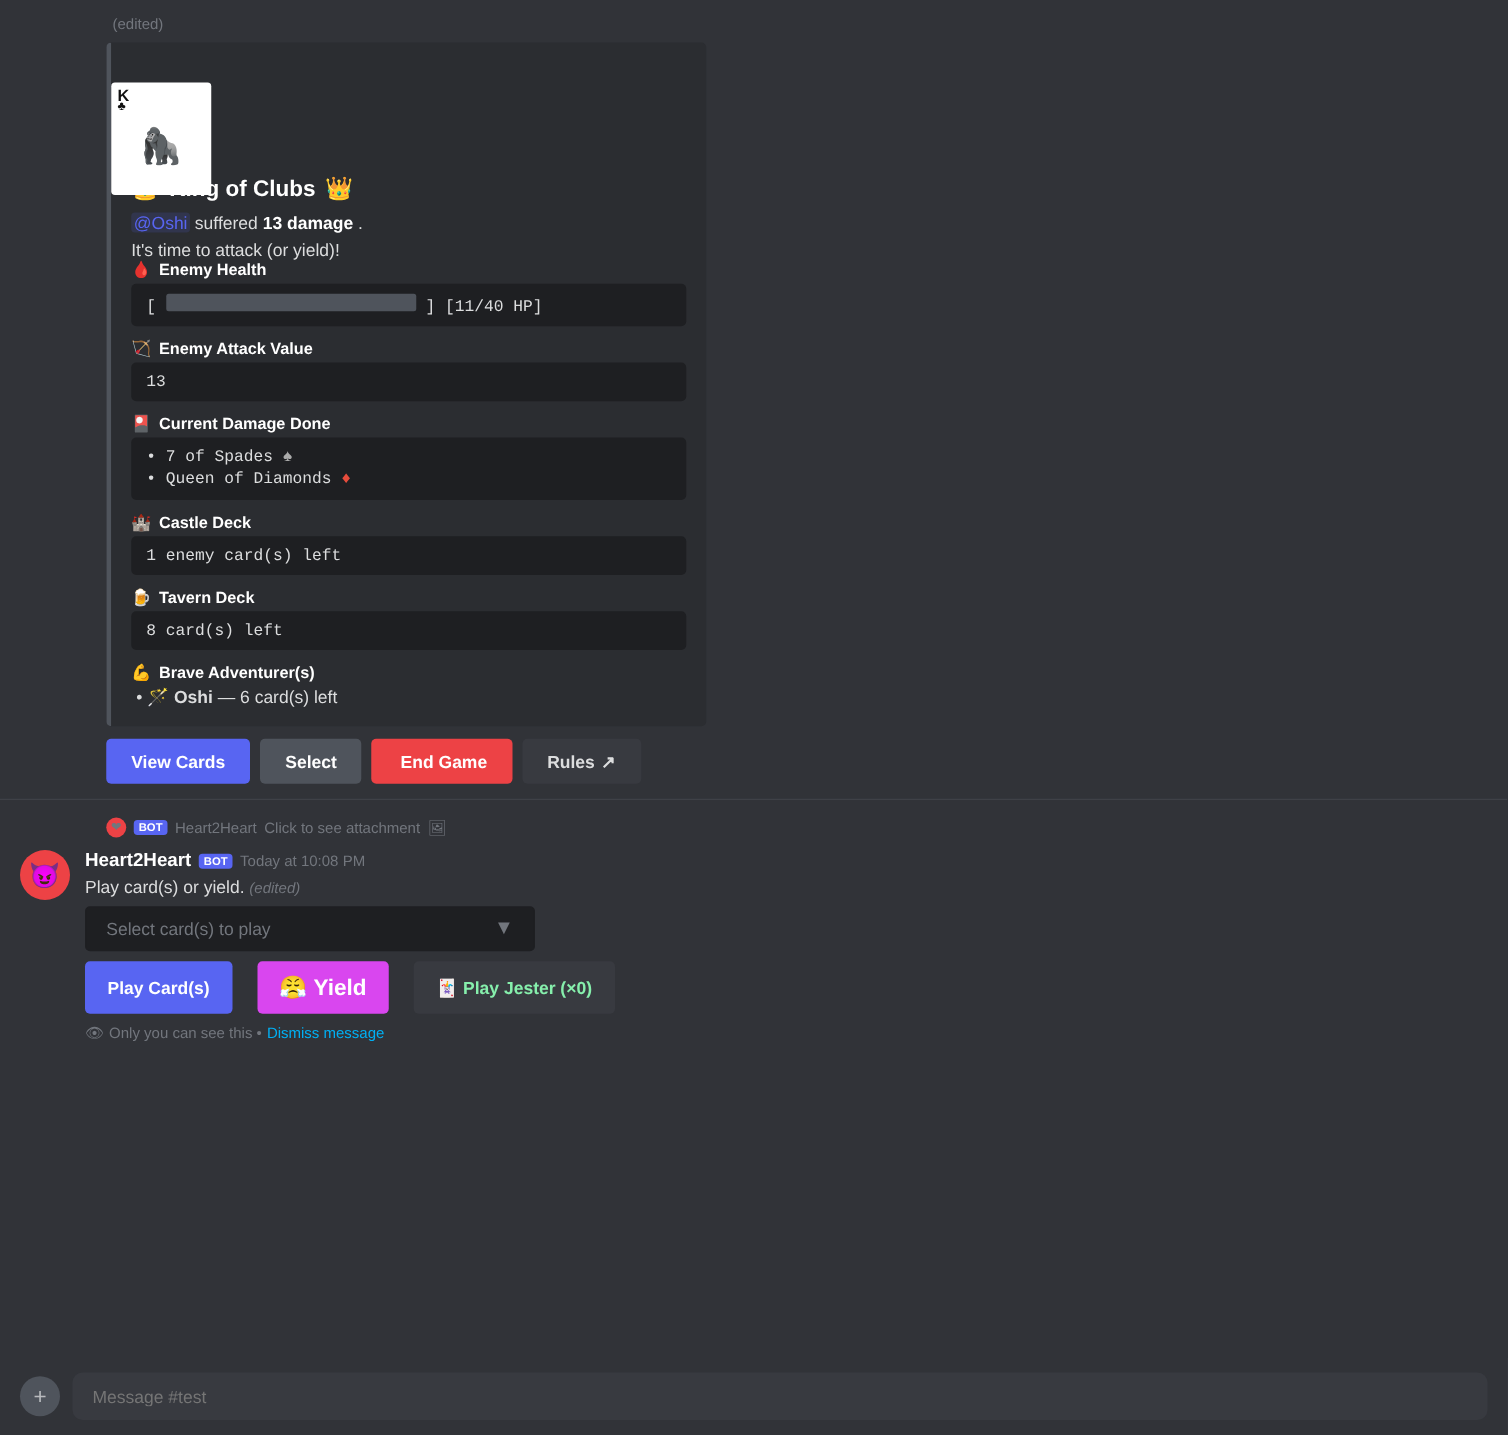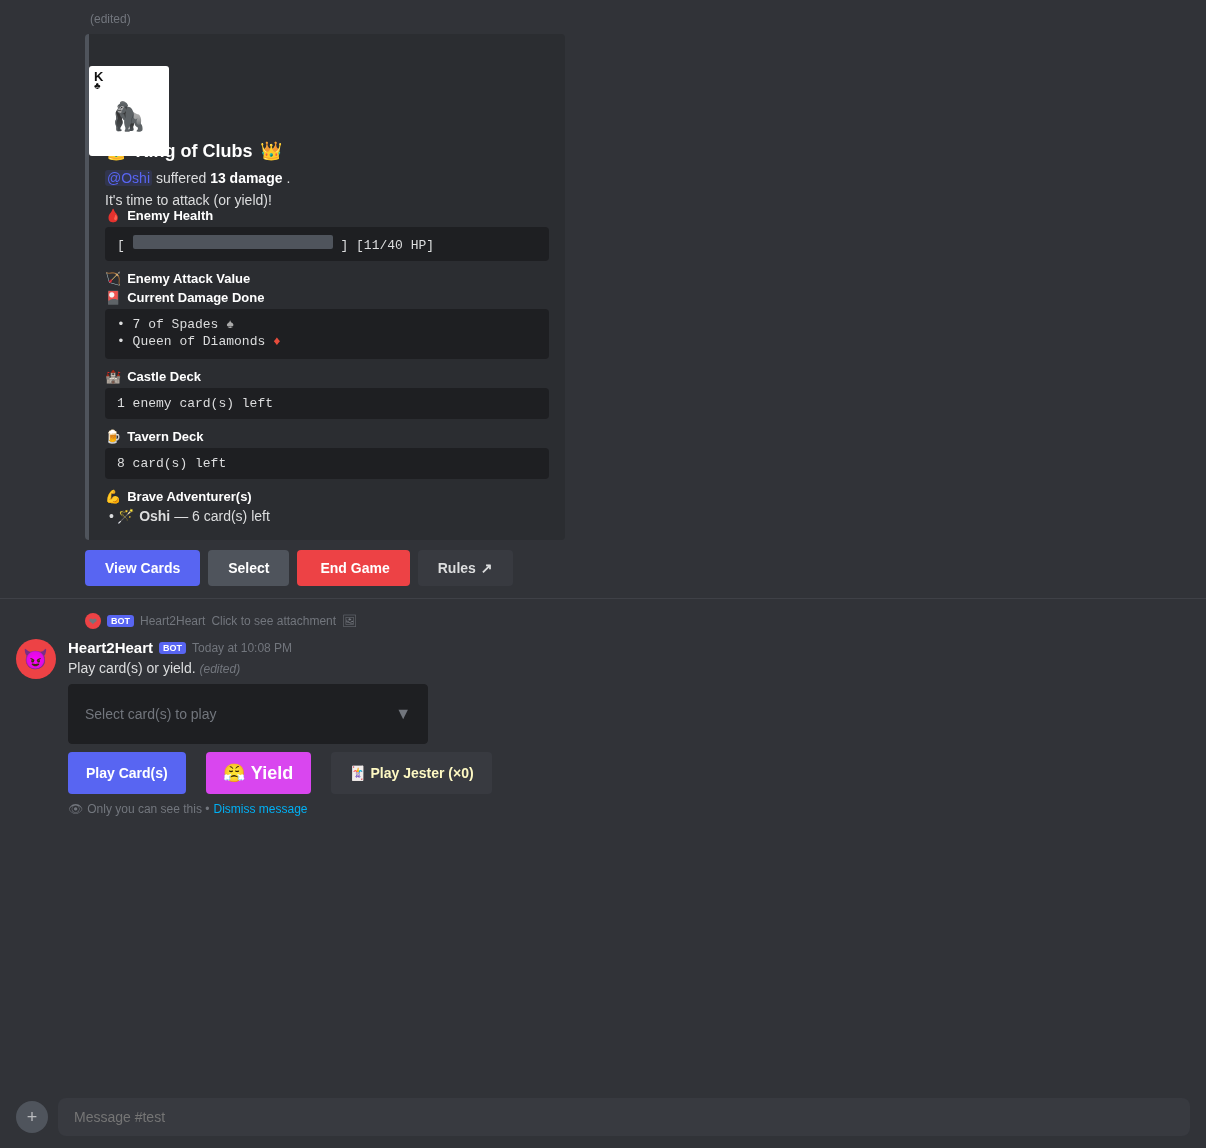--- a/index.html
+++ b/index.html
@@ -274,21 +274,21 @@
     .message-text .italic {
       color: #72767d;
       font-style: italic;
       font-size: 12px;
     }
 
     .select-box {
       background: #1e1f22;
       border: 1px solid #1e1f22;
       border-radius: 4px;
-      padding: 20px 16px;
+      padding: 8px 16px;
       color: #72767d;
       font-size: 14px;
       width: 360px;
       display: flex;
       align-items: center;
       justify-content: space-between;
       cursor: pointer;
       margin-bottom: 8px;
     }
 
@@ -321,21 +321,21 @@
       border: none;
       border-radius: 4px;
       font-size: 18px;
       font-weight: 600;
       cursor: pointer;
       text-align: right;
     }
 
     .btn-jester {
       background: #383a40;
-      color: #fef9c3;
+      color: #86efac;
       padding: 10px 18px;
       border: none;
       border-radius: 4px;
       font-size: 14px;
       font-weight: 600;
       cursor: pointer;
     }
 
     .visibility-note {
       font-size: 12px;
@@ -450,20 +450,21 @@
         <span class="hp-bar">
           <span class="hp-bar-fill" style="width: 27.5%;"></span>
         </span>
         <span>] [11/40 HP]</span>
       </div>
 
       <div class="section-label">
         <span>🏹</span>
         <span>Enemy Attack Value</span>
       </div>
+      <div class="code-block">13</div>
 
       <div class="section-label">
         <span>🎴</span>
         <span>Current Damage Done</span>
       </div>
       <div class="code-block">
         <ul>
           <li>
             <span>7 of Spades </span><span class="spade">♠</span>
           </li>

